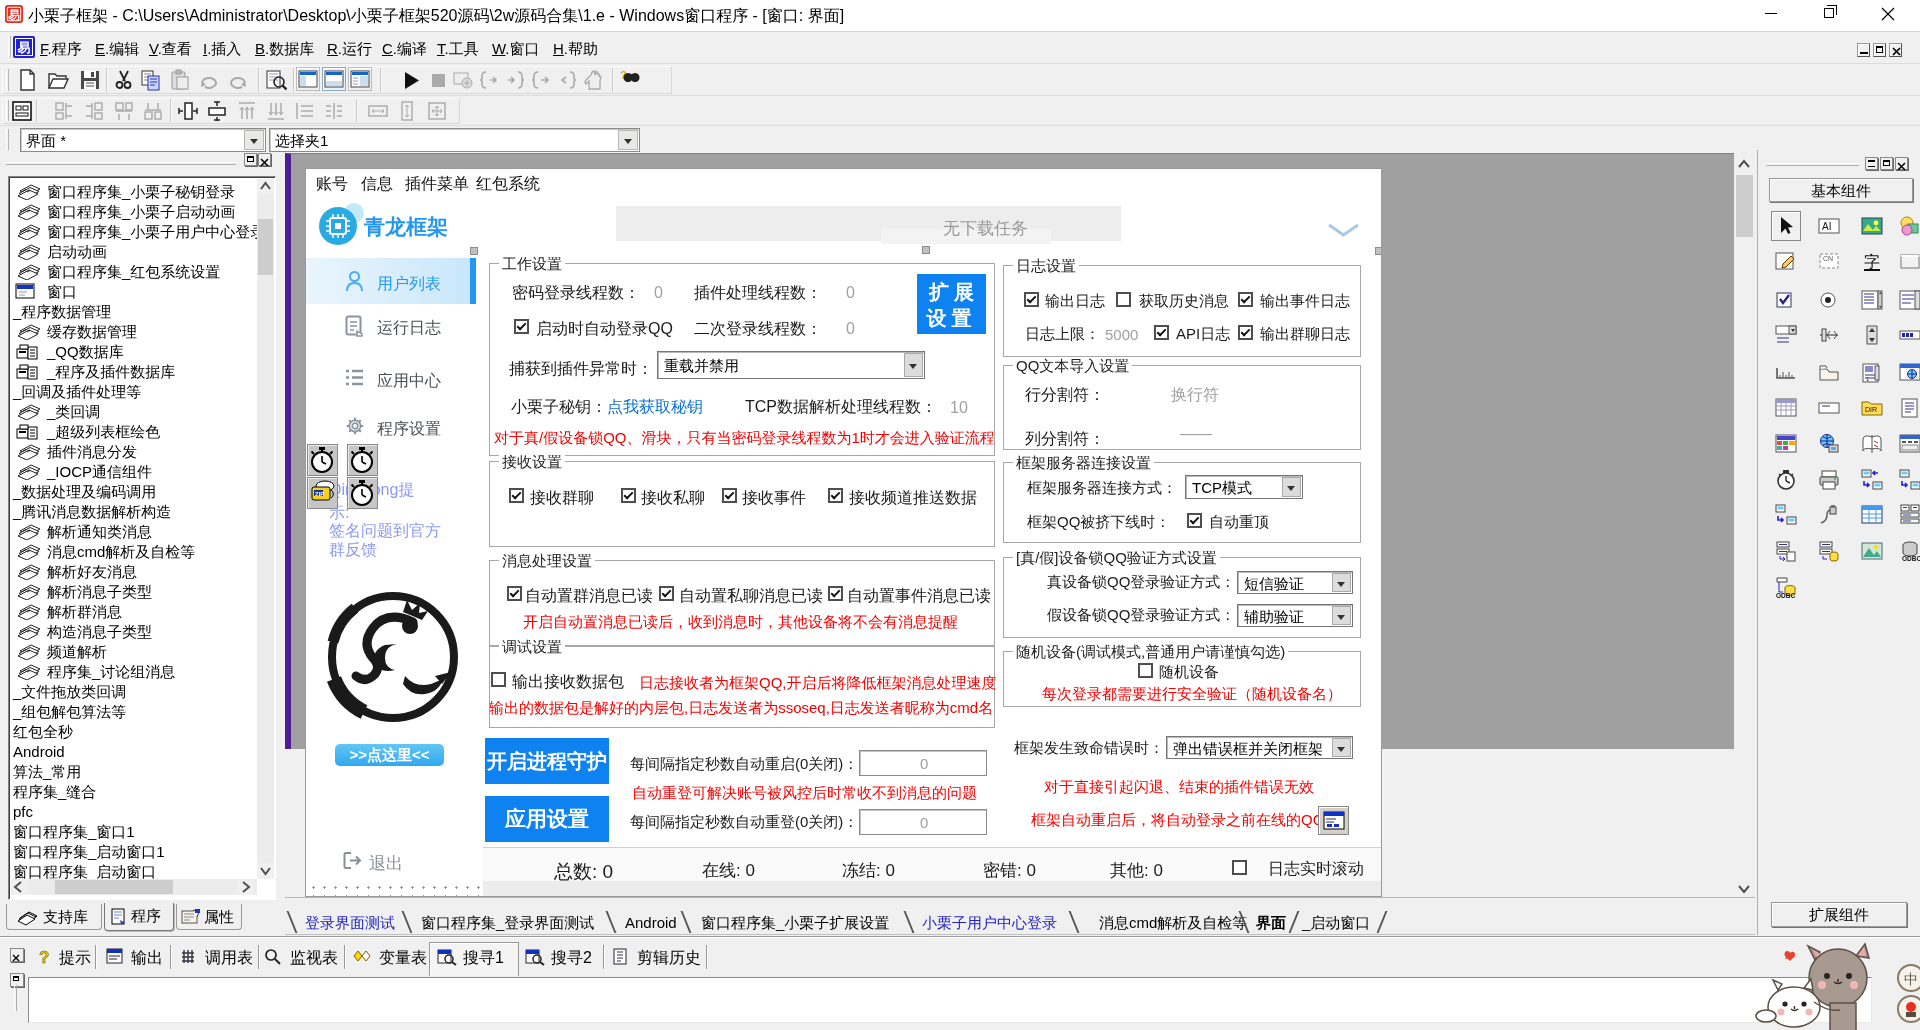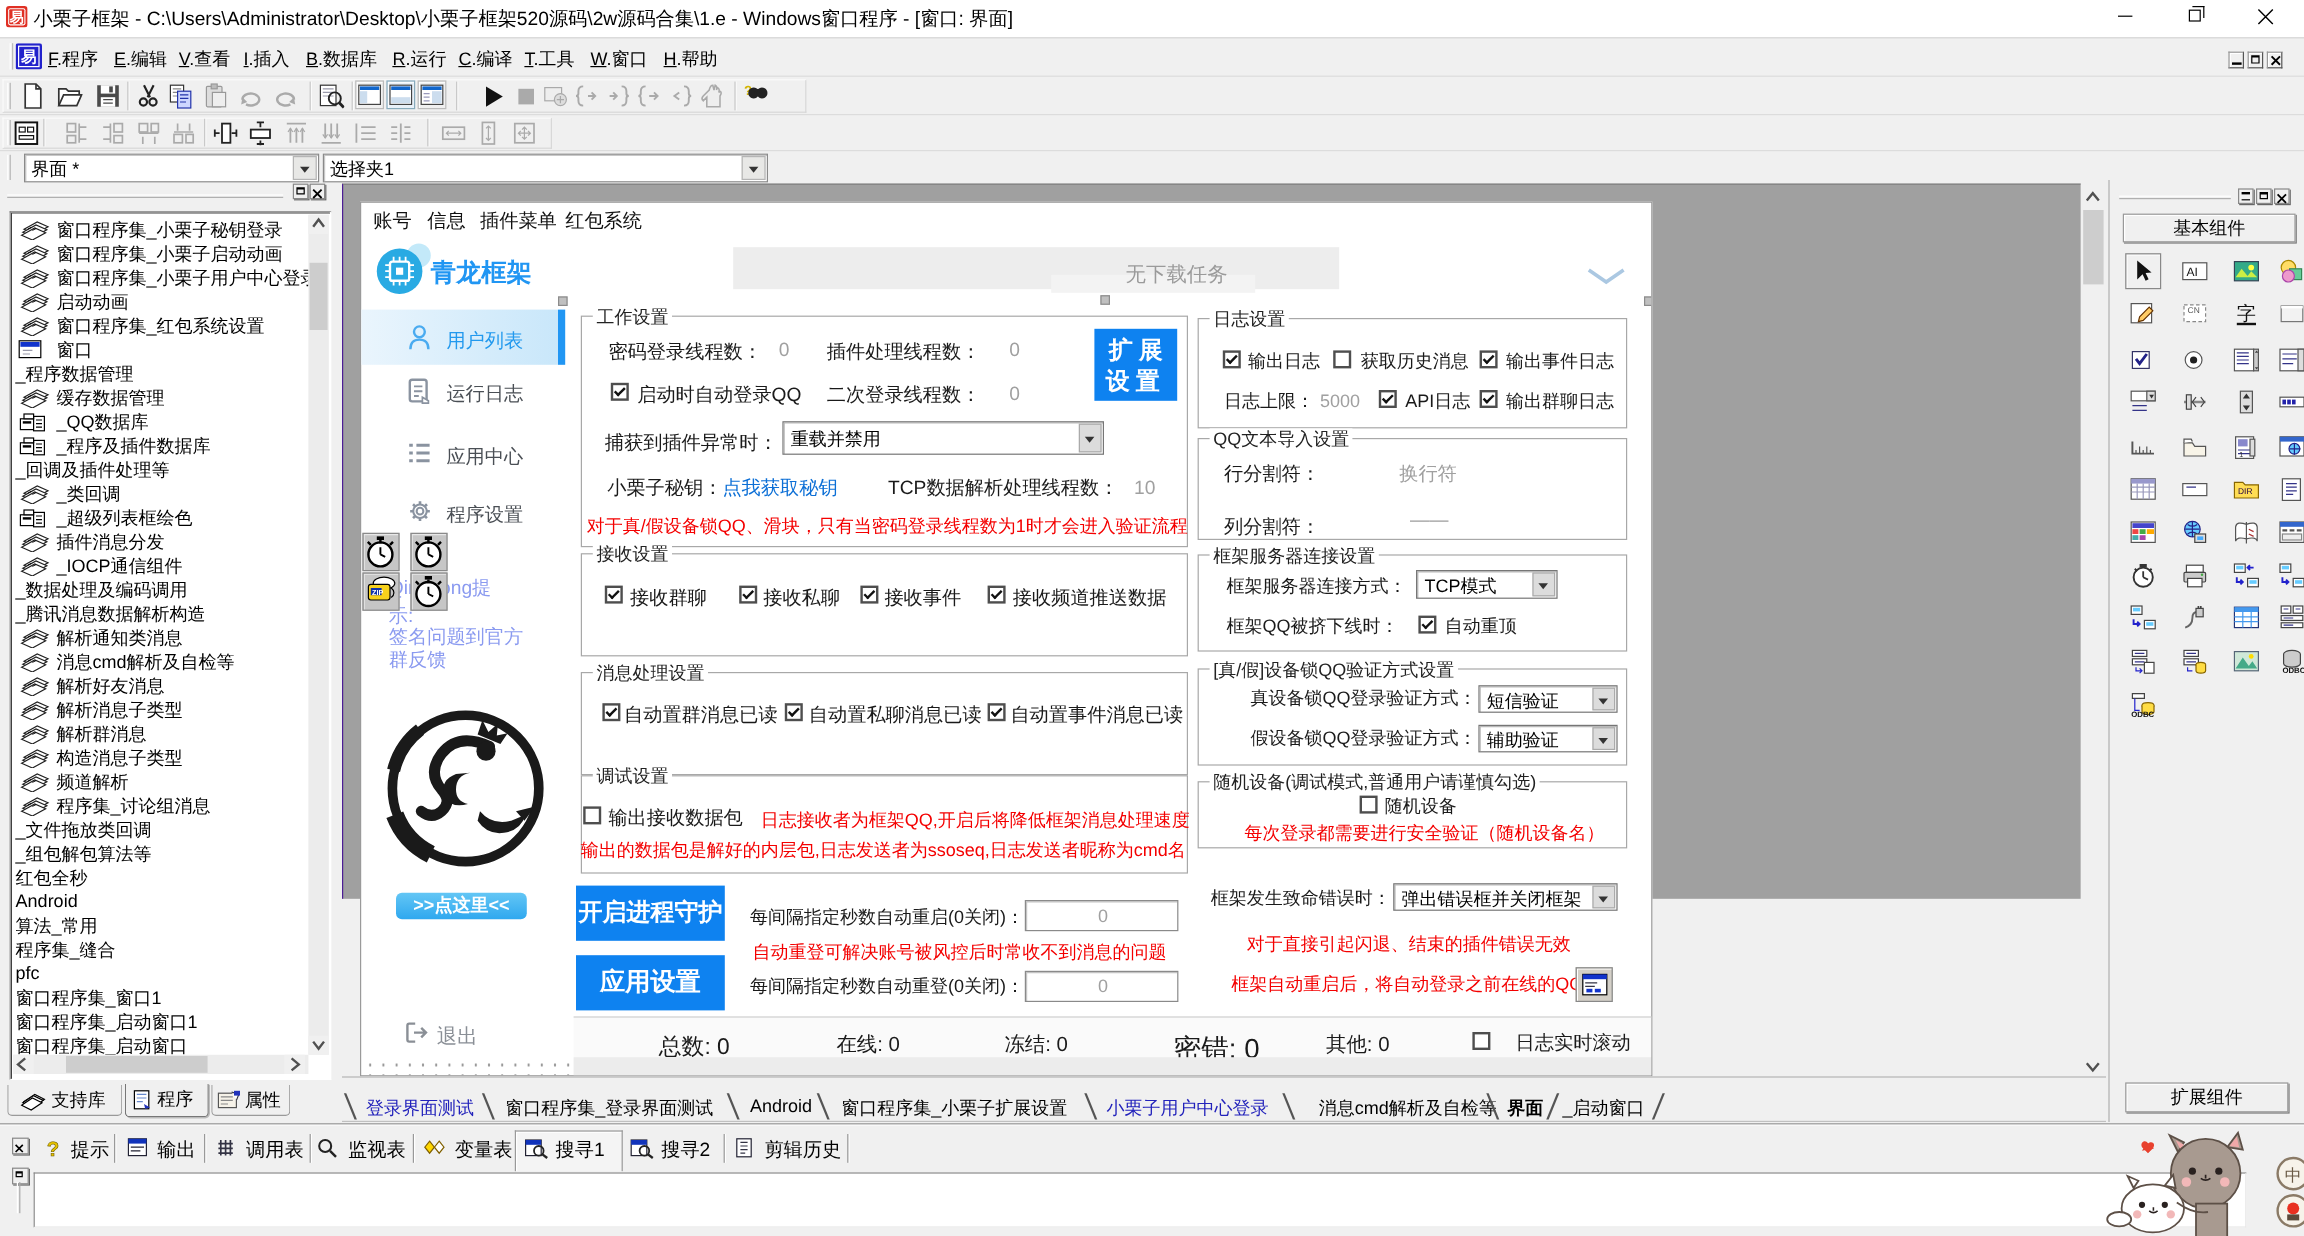--- a/index.html
+++ b/index.html
@@ -13,21 +13,21 @@
 .menuitem { font-size:15px; color:#000; top:8px; white-space:nowrap; }
 #toolbar1 { left:0; top:63px; width:1920px; height:32px; background:#f0f0f0; border-top:1px solid #dcdcdc; }
 #toolbar2 { left:0; top:95px; width:1920px; height:30px; background:#f0f0f0; border-top:1px solid #dcdcdc; }
 #comborow { left:0; top:125px; width:1920px; height:28px; background:#f0f0f0; border-top:1px solid #dcdcdc; }
 .combo { height:24px; background:#fff; border:1px solid #8a8a8a; box-shadow:inset 1px 1px 0 #c8c8c8; }
 .combo .ctext { position:absolute; left:5px; top:3px; font-size:15px; color:#000; }
 .combo .cbtn { position:absolute; right:1px; top:1px; bottom:1px; width:20px; background:#e8e8e6; border:1px solid #b5b5b5; }
 .darr { position:absolute; width:0; height:0; border-left:4px solid transparent; border-right:4px solid transparent; border-top:5px solid #333; }
 
 #leftpanel { left:0; top:153px; width:284px; height:782px; background:#f0f0f0; }
-#mdi { left:285px; top:153px; width:1449px; height:596px; background:#a0a0a0; border-top:1px solid #808080; border-left:1px solid #4c1d95; }
+#mdi { left:285px; top:153px; width:1449px; height:596px; background:#a0a0a0; border-top:1px solid #808080; border-left:6px solid #4c1d95; }
 #mdivscroll { left:1734px; top:153px; width:21px; height:744px; background:#f0f0f0; }
 #mditabs { left:285px; top:897px; width:1470px; height:38px; background:#f0f0f0; border-bottom:1px solid #c0c0c0; border-top:1px solid #b5b5b5; }
 #rightpanel { left:1757px; top:150px; width:163px; height:785px; background:#f0f0f0; border-left:1px solid #b0b0b0; }
 #bottompanel { left:0; top:936px; width:1920px; height:94px; background:#f0f0f0; border-top:1px solid #9a9a9a; box-shadow:inset 0 1px 0 #fff; }
 
 .groupbox { border:1px solid #a8a8a8; background:#fff; }
 .glabel { position:absolute; top:-9px; left:9px; background:#fff; padding:0 3px; font-size:15px; color:#222; white-space:nowrap; }
 .cb { position:absolute; width:15px; height:15px; border:2px solid #4e4e4e; background:#fff; }
 .cb.c::after { content:''; position:absolute; left:1px; top:2px; width:7px; height:3px; border-left:2px solid #111; border-bottom:2px solid #111; transform:rotate(-45deg); }
 .lbl { position:absolute; font-size:16px; color:#1a1a1a; white-space:nowrap; }
@@ -780,20 +780,21 @@
 
   <div class="abs groupbox" style="left:183px;top:391px;width:506px;height:86px">
         <span class="glabel">消息处理设置</span>
       </div>
   <div class="cb c" style="left:201px;top:417px"></div>
       <div class="lbl" style="left:219px;top:417px">自动置群消息已读</div>
   <div class="cb c" style="left:353px;top:417px"></div>
       <div class="lbl" style="left:373px;top:417px">自动置私聊消息已读</div>
   <div class="cb c" style="left:522px;top:417px"></div>
       <div class="lbl" style="left:541px;top:417px">自动置事件消息已读</div>
+  <div class="lbl red sq15" style="left:217px;top:444px">开启自动置消息已读后，收到消息时，其他设备将不会有消息提醒</div>
 
   <div class="abs groupbox" style="left:183px;top:477px;width:506px;height:82px">
         <span class="glabel">调试设置</span>
       </div>
   <div class="cb" style="left:185px;top:503px"></div>
       <div class="lbl" style="left:206px;top:503px">输出接收数据包</div>
   <div class="lbl red sq15" style="left:333px;top:505px">日志接收者为框架QQ,开启后将降低框架消息处理速度</div>
   <div class="lbl red sq15" style="left:183px;top:530px">输出的数据包是解好的内层包,日志发送者为ssoseq,日志发送者昵称为cmd名</div>
 
   <div class="bluebtn" style="left:179px;top:569px;width:124px;height:46px;font-size:20px;font-weight:bold;line-height:46px">开启进程守护</div>
@@ -883,21 +884,21 @@
           <path d="M3 9 h10 M3 12 h8" stroke="#334" stroke-width="1"></path>
           <rect x="4" y="14" width="5" height="3" fill="#1133cc"></rect>
           <rect x="11" y="14" width="5" height="3" fill="#1133cc"></rect>
         </svg>
       </div>
 
   <div class="abs" style="left:177px;top:678px;width:900px;height:34px;background:#fafafa;border-top:1px solid #d0d0d0"></div>
   <div class="lbl" style="left:248px;top:690px;font-size:19px">总数: 0</div>
   <div class="lbl" style="left:396px;top:690px;font-size:17px">在线: 0</div>
   <div class="lbl" style="left:536px;top:690px;font-size:17px">冻结: 0</div>
-  <div class="lbl" style="left:677px;top:690px;font-size:23px">密错: 0</div>
+  <div class="lbl" style="left:677px;top:690px;font-size:17px">密错: 0</div>
   <div class="lbl" style="left:804px;top:690px;font-size:17px">其他: 0</div>
   <div class="cb" style="left:926px;top:691px"></div>
   <div class="lbl" style="left:962px;top:690px;font-size:16px">日志实时滚动</div>
   <div class="abs" style="left:177px;top:712px;width:900px;height:17px;background:#ececec"></div>
  </div>
 </div>
 <div class="abs" id="mdivscroll">
   <div class="abs" style="left:2px;top:22px;width:17px;height:62px;background:#cdcdcd"></div>
   <svg class="abs" style="left:3px;top:5px" width="14" height="12">
       <path d="M2 9 L7 3 L12 9" stroke="#505050" stroke-width="2" fill="none"></path>

